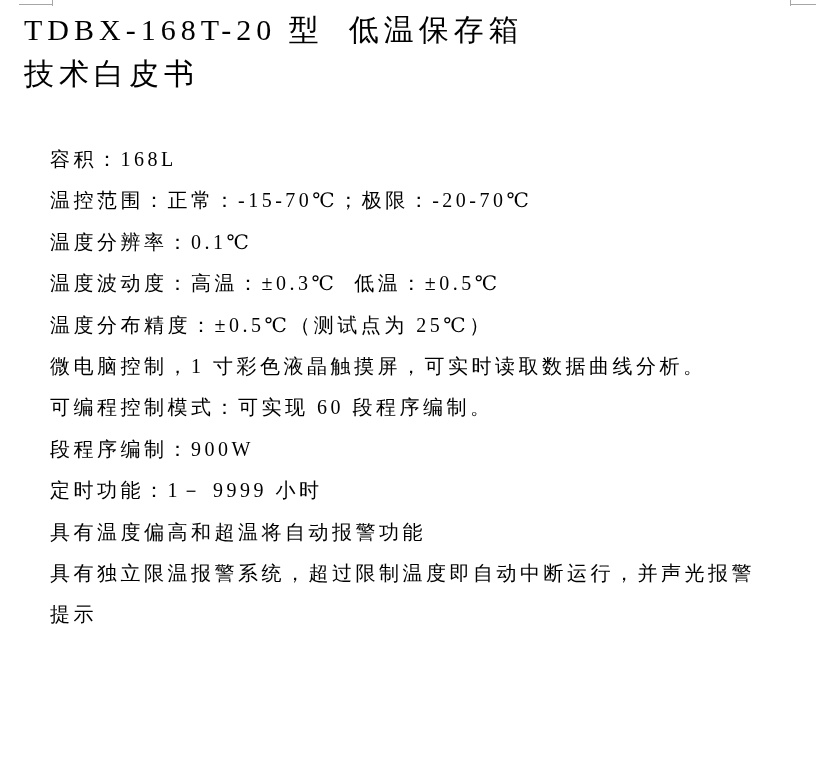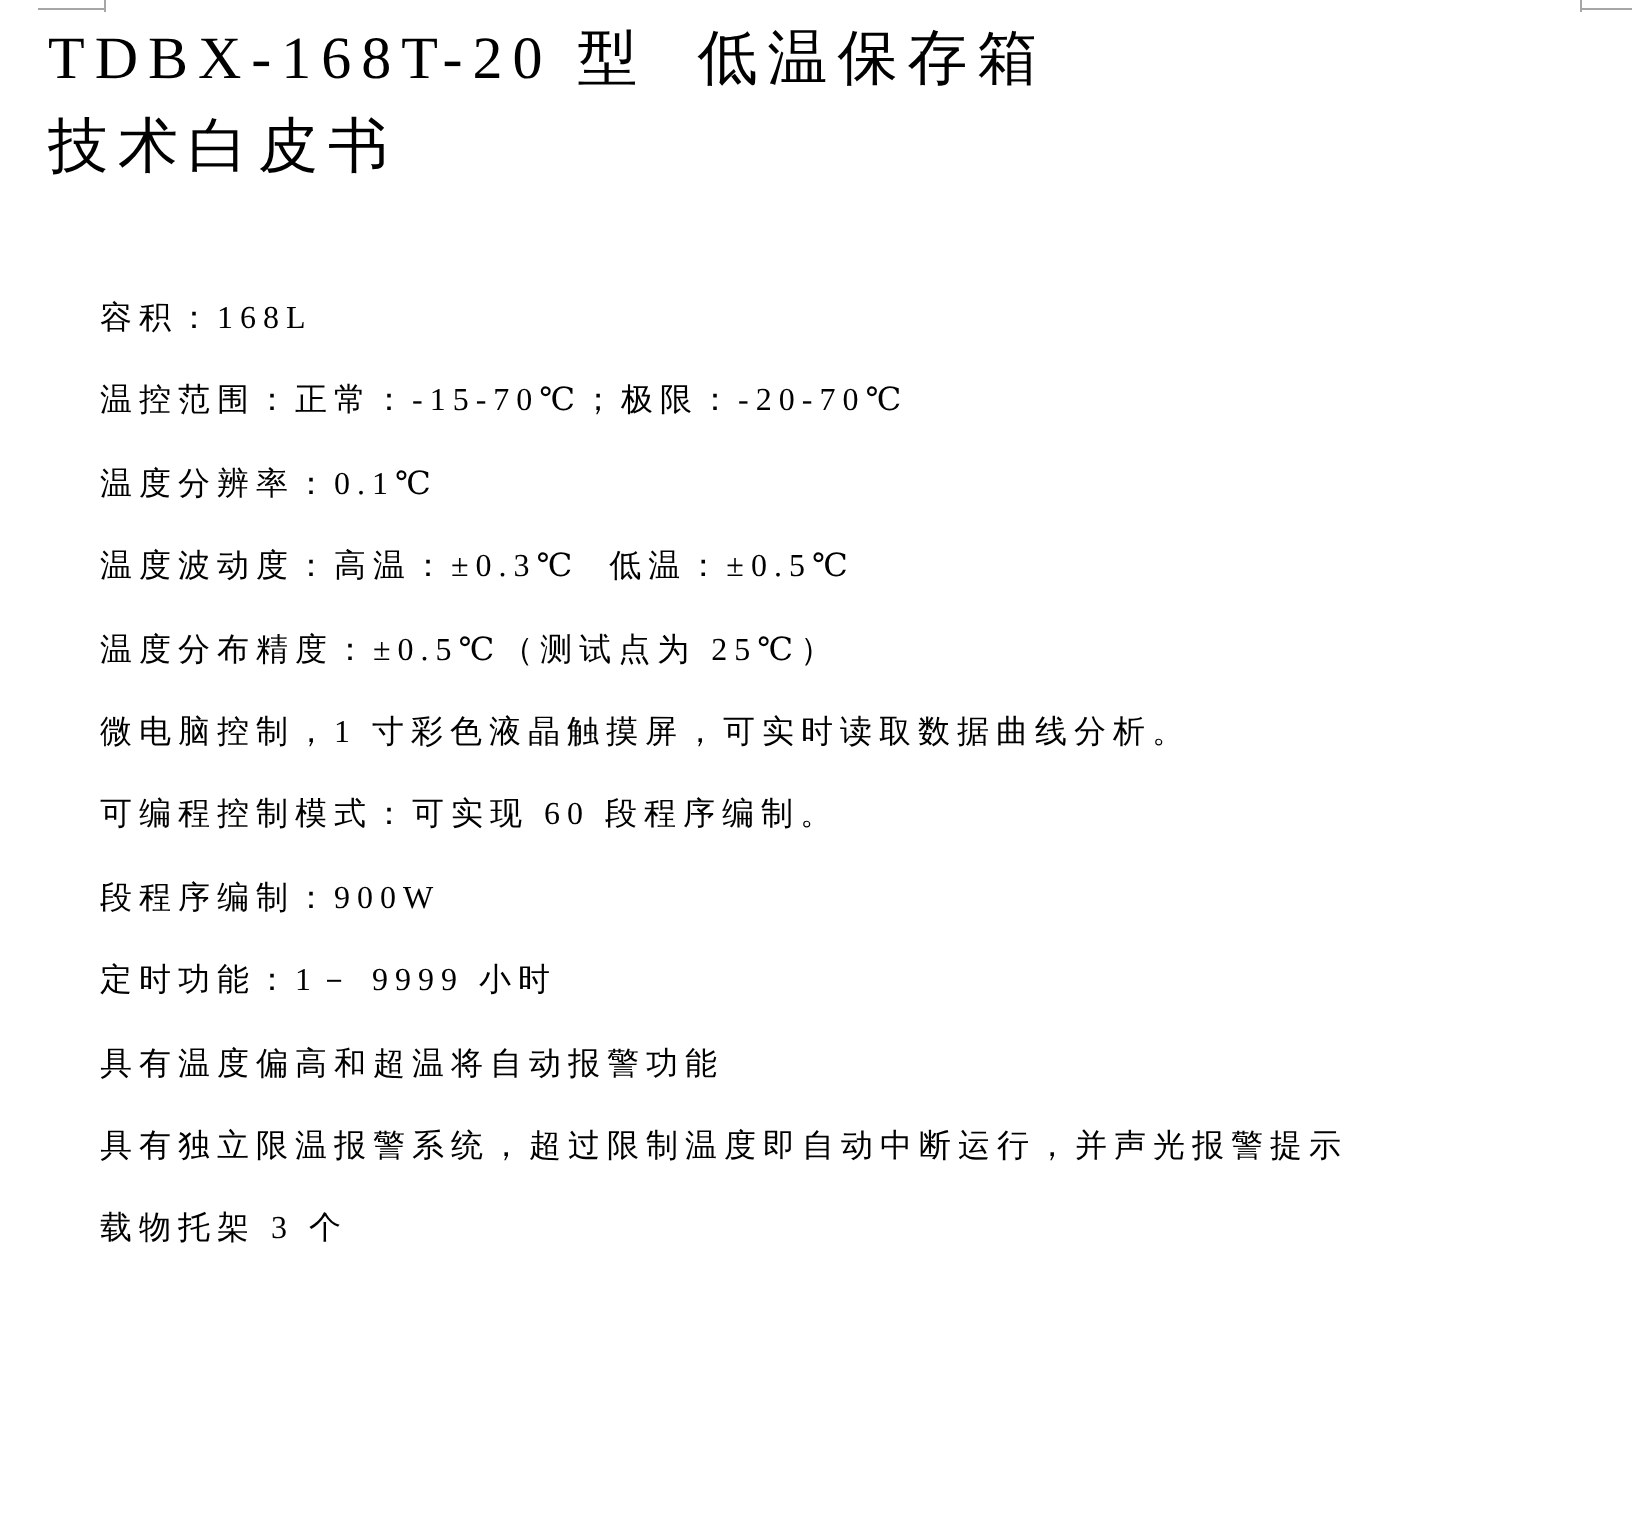--- a/index.html
+++ b/index.html
@@ -49,21 +49,21 @@
     margin: 0;
   }
 
   .spec-list {
     position: absolute;
     top: 139px;
     left: 50px;
     width: 716px;
   }
   .spec-line {
-    font-size: 16px;
+    font-size: 20px;
     line-height: 41.4px;
     letter-spacing: 3.5px;
     white-space: pre-wrap;
   }
 </style>
 </head>
 <body>
 
 <div class="page">
 
@@ -82,16 +82,15 @@
     <div class="spec-line">温控范围：正常：-15-70℃；极限：-20-70℃</div>
     <div class="spec-line">温度分辨率：0.1℃</div>
     <div class="spec-line">温度波动度：高温：±0.3℃  低温：±0.5℃</div>
     <div class="spec-line">温度分布精度：±0.5℃（测试点为 25℃）</div>
     <div class="spec-line">微电脑控制，1 寸彩色液晶触摸屏，可实时读取数据曲线分析。</div>
     <div class="spec-line">可编程控制模式：可实现 60 段程序编制。</div>
     <div class="spec-line">段程序编制：900W</div>
     <div class="spec-line">定时功能：1－ 9999 小时</div>
     <div class="spec-line">具有温度偏高和超温将自动报警功能</div>
     <div class="spec-line">具有独立限温报警系统，超过限制温度即自动中断运行，并声光报警提示</div>
-    <div class="spec-line">载物托架 3 个</div>
   </div>
 
 </div>
 
 </body></html>

